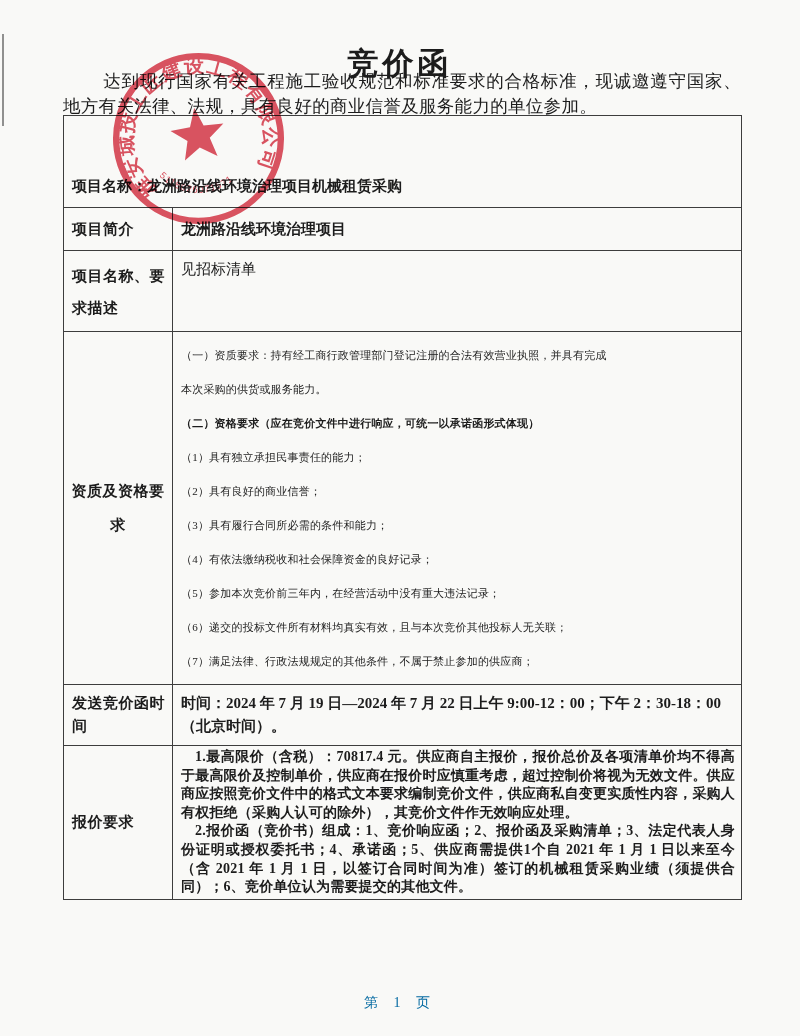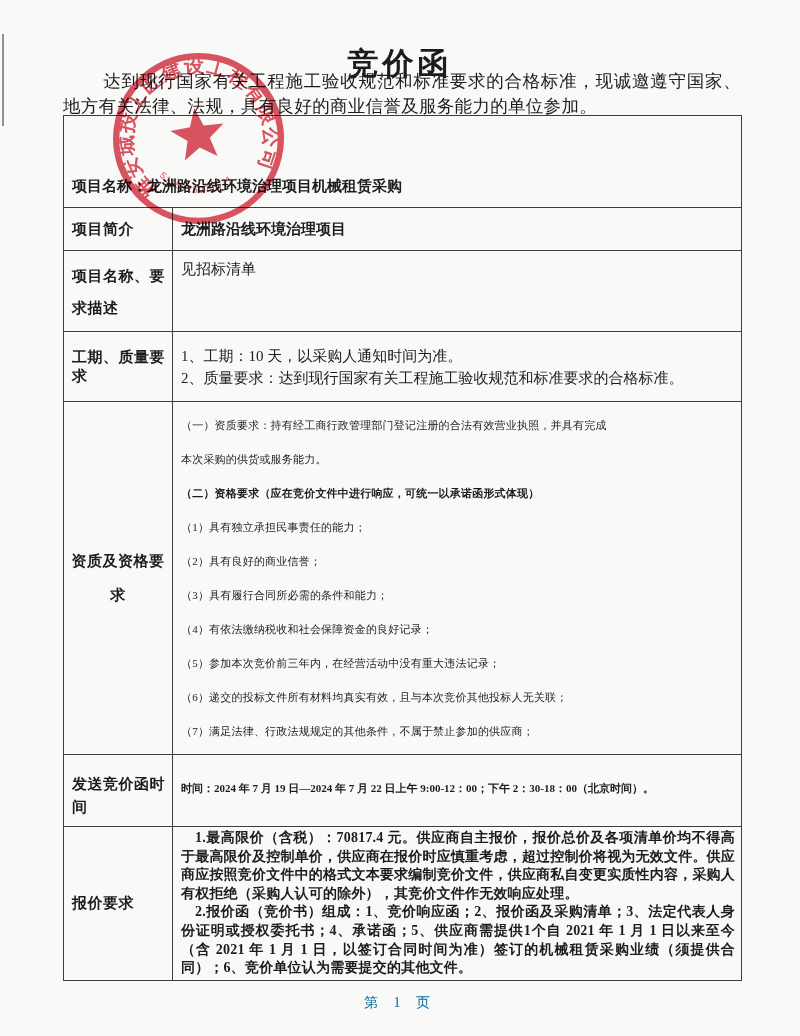--- a/index.html
+++ b/index.html
@@ -36,28 +36,28 @@
   td.lbl{font-weight:bold;padding-left:5px;padding-right:2px;letter-spacing:.5px;}
   tr.r1 td{height:78px;vertical-align:bottom;padding-bottom:11px;}
   tr.r2 td{height:34px;}
   tr.r3 td{height:35px;}
   tr.r4 td{height:38px;}
   tr.r5 td{height:69px;vertical-align:top;padding-top:9px;}
   tr.r5 td.lbl{line-height:32px;}
   tr.r6 td{height:65px;}
   tr.r7 td{height:341px;}
   tr.r7 td.lbl{text-align:center;padding-left:3px;padding-right:3px;line-height:34px;}
-  tr.r8 td{height:51px;vertical-align:top;padding-top:18px;}
+  tr.r8 td{height:51px;vertical-align:top;padding-top:7px;}
   tr.r8 td.lbl{line-height:23px;}
   tr.r9 td{height:144px;}
   .b{font-weight:bold;}
   .cell-line{margin:0;line-height:22px;}
   .qual-wrap{padding:4px 0;}
   .qline{margin:0;line-height:34px;white-space:nowrap;font-size:11px;letter-spacing:.2px;}
-  .send-val{font-weight:bold;line-height:31px;font-size:11px;}
+  .send-val{font-weight:bold;line-height:23px;font-size:15px;}
   .quote-cell p{
     margin:0;font-weight:bold;font-size:14px;line-height:18.6px;
     text-align:justify;text-indent:1em;letter-spacing:.2px;
   }
   .page-footer{
     position:absolute;top:994px;left:0;width:100%;
     text-align:center;font-size:14px;letter-spacing:6px;color:#0369a1;
   }
   .stamp{
     position:absolute;left:108px;top:48px;width:181px;height:181px;
@@ -90,27 +90,20 @@
         <span class="b">项目名称：</span><span class="b">龙洲路沿线环境治理项目机械租赁采购</span>
       </td>
     </tr>
     <tr class="r4">
       <td class="lbl">项目简介</td>
       <td colspan="3" class="b">龙洲路沿线环境治理项目</td>
     </tr>
     <tr class="r5">
       <td class="lbl">项目名称、要求描述</td>
       <td colspan="3">见招标清单</td>
-    </tr>
-    <tr class="r6">
-      <td class="lbl">工期、质量要求</td>
-      <td colspan="3">
-        <p class="cell-line">1、工期：10 天，以采购人通知时间为准。</p>
-        <p class="cell-line">2、质量要求：达到现行国家有关工程施工验收规范和标准要求的合格标准。</p>
-      </td>
     </tr>
     <tr class="r7">
       <td class="lbl">资质及资格要求</td>
       <td colspan="3">
         <div class="qual-wrap">
           <p class="qline">（一）资质要求：持有经工商行政管理部门登记注册的合法有效营业执照，并具有完成</p>
           <p class="qline">本次采购的供货或服务能力。</p>
           <p class="qline b">（二）资格要求（应在竞价文件中进行响应，可统一以承诺函形式体现）</p>
           <p class="qline">（1）具有独立承担民事责任的能力；</p>
           <p class="qline">（2）具有良好的商业信誉；</p>

